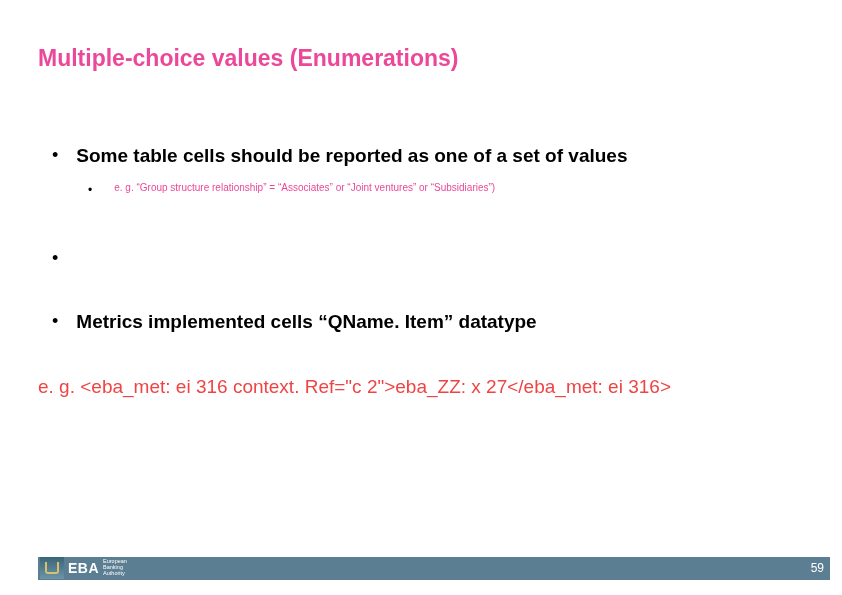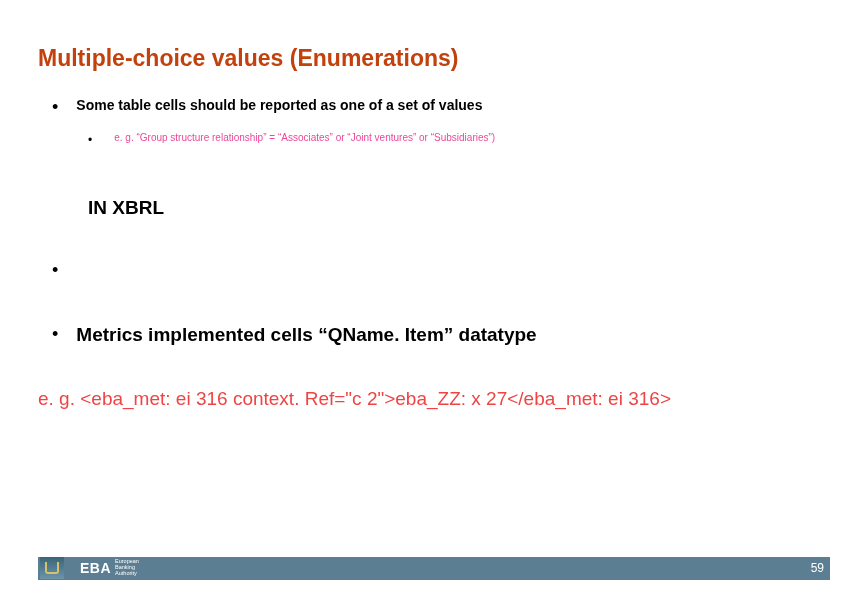--- a/index.html
+++ b/index.html
@@ -11,42 +11,42 @@
     position: relative;
     overflow: hidden;
   }
   .slide {
     width: 100%;
     height: 100%;
     padding: 45px 38px 0 38px;
     position: relative;
   }
   .title {
-    color: #c2410c;
+    color: #ec4899;
     font-size: 23px;
     font-weight: bold;
-    margin-bottom: 24px;
+    margin-bottom: 72px;
   }
   .content {
     padding-left: 14px;
   }
   .bullet-main {
     display: flex;
     align-items: flex-start;
     margin-bottom: 12px;
   }
   .bullet-main .dot {
     color: #000;
     font-size: 18px;
     margin-right: 18px;
     line-height: 1.3;
   }
   .bullet-main .text {
     color: #000;
-    font-size: 14px;
+    font-size: 19px;
     font-weight: bold;
     line-height: 1.3;
   }
   .bullet-sub {
     display: flex;
     align-items: flex-start;
     margin-left: 36px;
     margin-bottom: 48px;
   }
   .bullet-sub .dot {
@@ -136,21 +136,20 @@
   .logo-text {
     display: flex;
     align-items: center;
     margin-left: 4px;
   }
   .logo-eba {
     color: #fff;
     font-size: 14px;
     font-weight: bold;
     letter-spacing: 0.5px;
-    margin-left: 12px;
   }
   .logo-sub {
     color: #fff;
     font-size: 5.5px;
     line-height: 1.05;
     margin-left: 4px;
     font-weight: normal;
   }
   .page-num {
     position: absolute;
@@ -176,21 +175,20 @@
     <div class="bullet-main">
       <span class="dot">•</span>
       <span class="text">Some table cells should be reported as one of a set of values</span>
     </div>
 
     <div class="bullet-sub">
       <span class="dot">•</span>
       <span class="text">e. g. “Group structure relationship” = “Associates” or “Joint ventures” or “Subsidiaries”)</span>
     </div>
 
-    <div class="section-label">IN XBRL</div>
 
     <div class="bullet-item">
       <span class="dot">•</span>
     </div>
 
     <div class="bullet-item">
       <span class="dot">•</span>
       <span class="text">Metrics implemented cells “QName. Item” datatype</span>
     </div>
 

